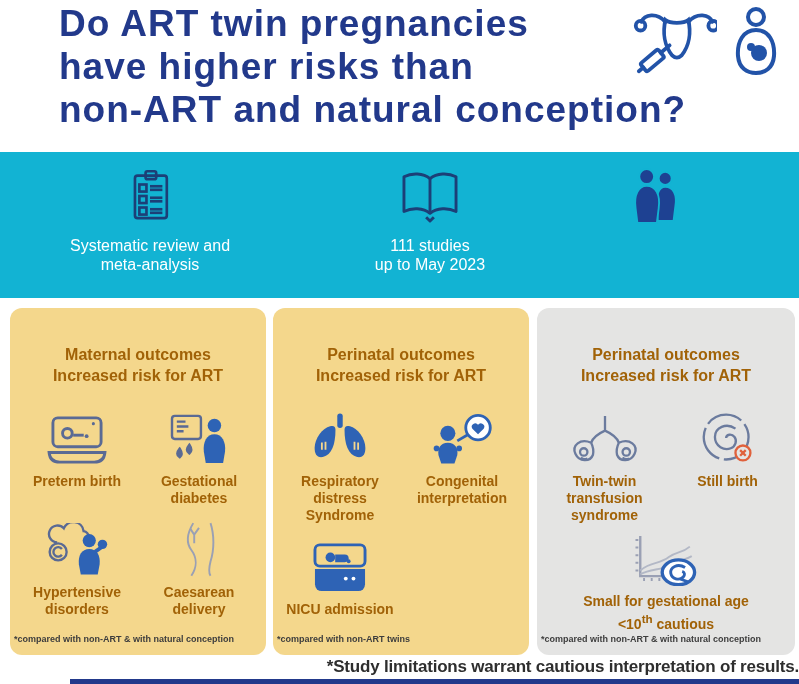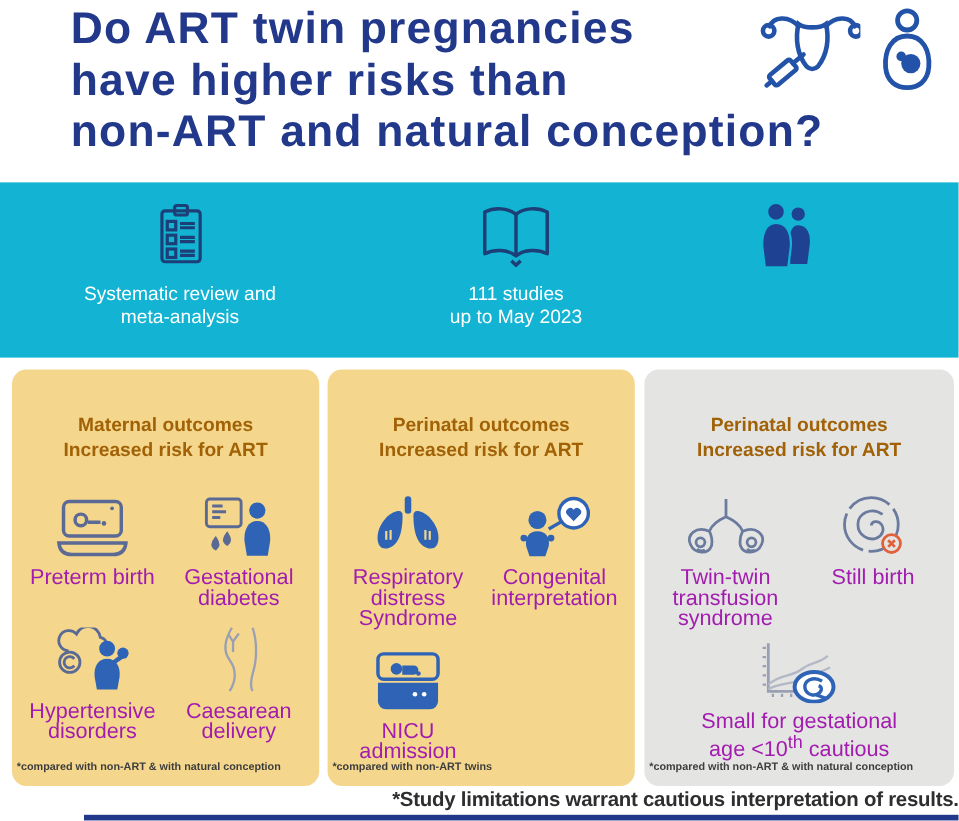--- a/index.html
+++ b/index.html
@@ -15,21 +15,21 @@
   .band-col .icon-box{height:62px;display:flex;align-items:center;justify-content:center;}
   .band-label{margin-top:9px;text-align:center;font-size:16px;line-height:19px;font-weight:400;color:#ffffff;}
   
   .card{position:absolute;top:308px;height:347px;border-radius:12px;box-sizing:border-box;}
   .card-yellow{background:#f4d78c;}
   .card-gray{background:#e4e4e3;}
   .card-title{position:absolute;top:36px;left:0;right:0;text-align:center;font-size:16px;line-height:21px;font-weight:800;color:#a16207;}
   .items-grid{position:absolute;top:100px;left:6px;right:6px;display:grid;grid-template-columns:1fr 1fr;row-gap:12px;}
   .item{display:flex;flex-direction:column;align-items:center;}
   .item .icon-box{height:58px;display:flex;align-items:flex-end;justify-content:center;}
-  .item-label{margin-top:7px;text-align:center;font-size:18px;line-height:17px;font-weight:400;color:#a21caf;max-width:124px;}
+  .item-label{margin-top:7px;text-align:center;font-size:14px;line-height:17px;font-weight:700;color:#a16207;max-width:124px;}
   .sga-block{position:absolute;top:222px;left:0;right:0;display:flex;flex-direction:column;align-items:center;}
   .sga-block .item-label{max-width:190px;}
   .card-footnote{position:absolute;bottom:11px;left:4px;right:4px;text-align:left;font-size:9px;font-weight:700;color:#3d3d3d;}
   
   .watermark{position:absolute;left:176px;top:340px;font-size:40px;font-weight:700;
              color:rgba(255,255,255,0.92);white-space:nowrap;z-index:20;}
   
   .footer-note{position:absolute;left:0;right:0;top:657px;text-align:right;font-size:17px;font-weight:700;color:#2e2e2e;letter-spacing:-0.2px;}
   .bottom-bar{position:absolute;left:70px;top:679px;width:729px;height:5px;background:#22398b;}
   svg{display:block;}

